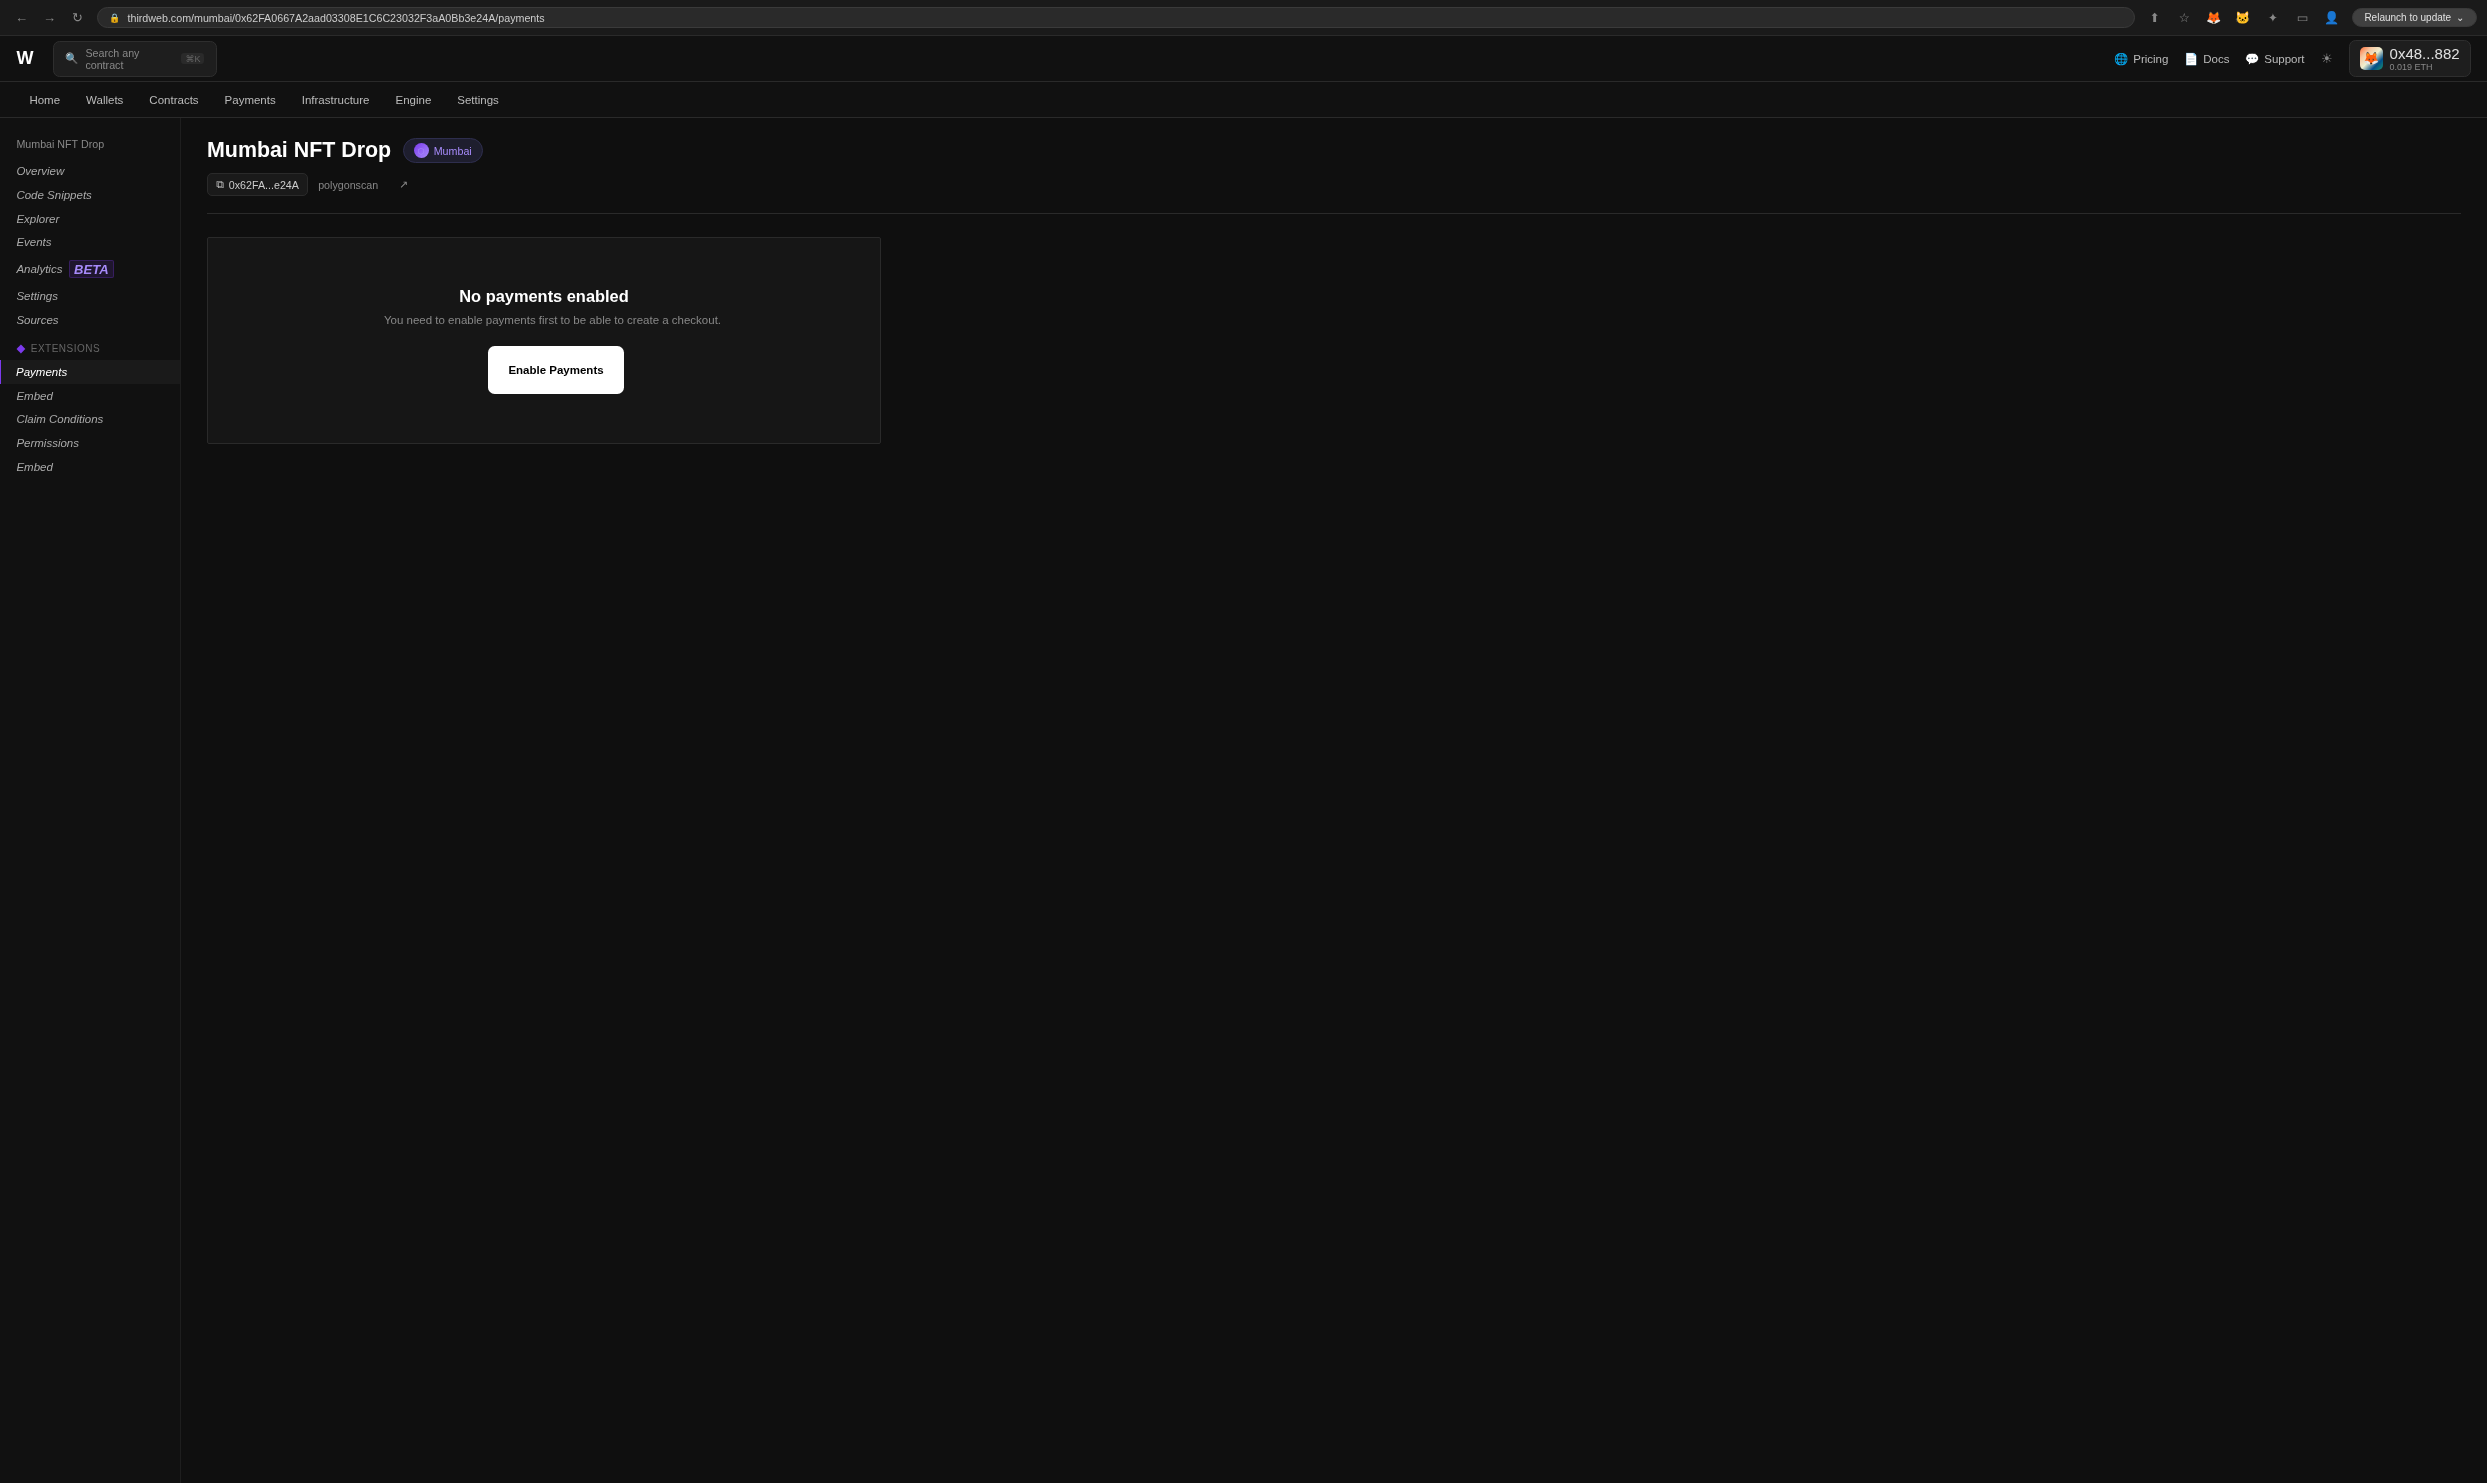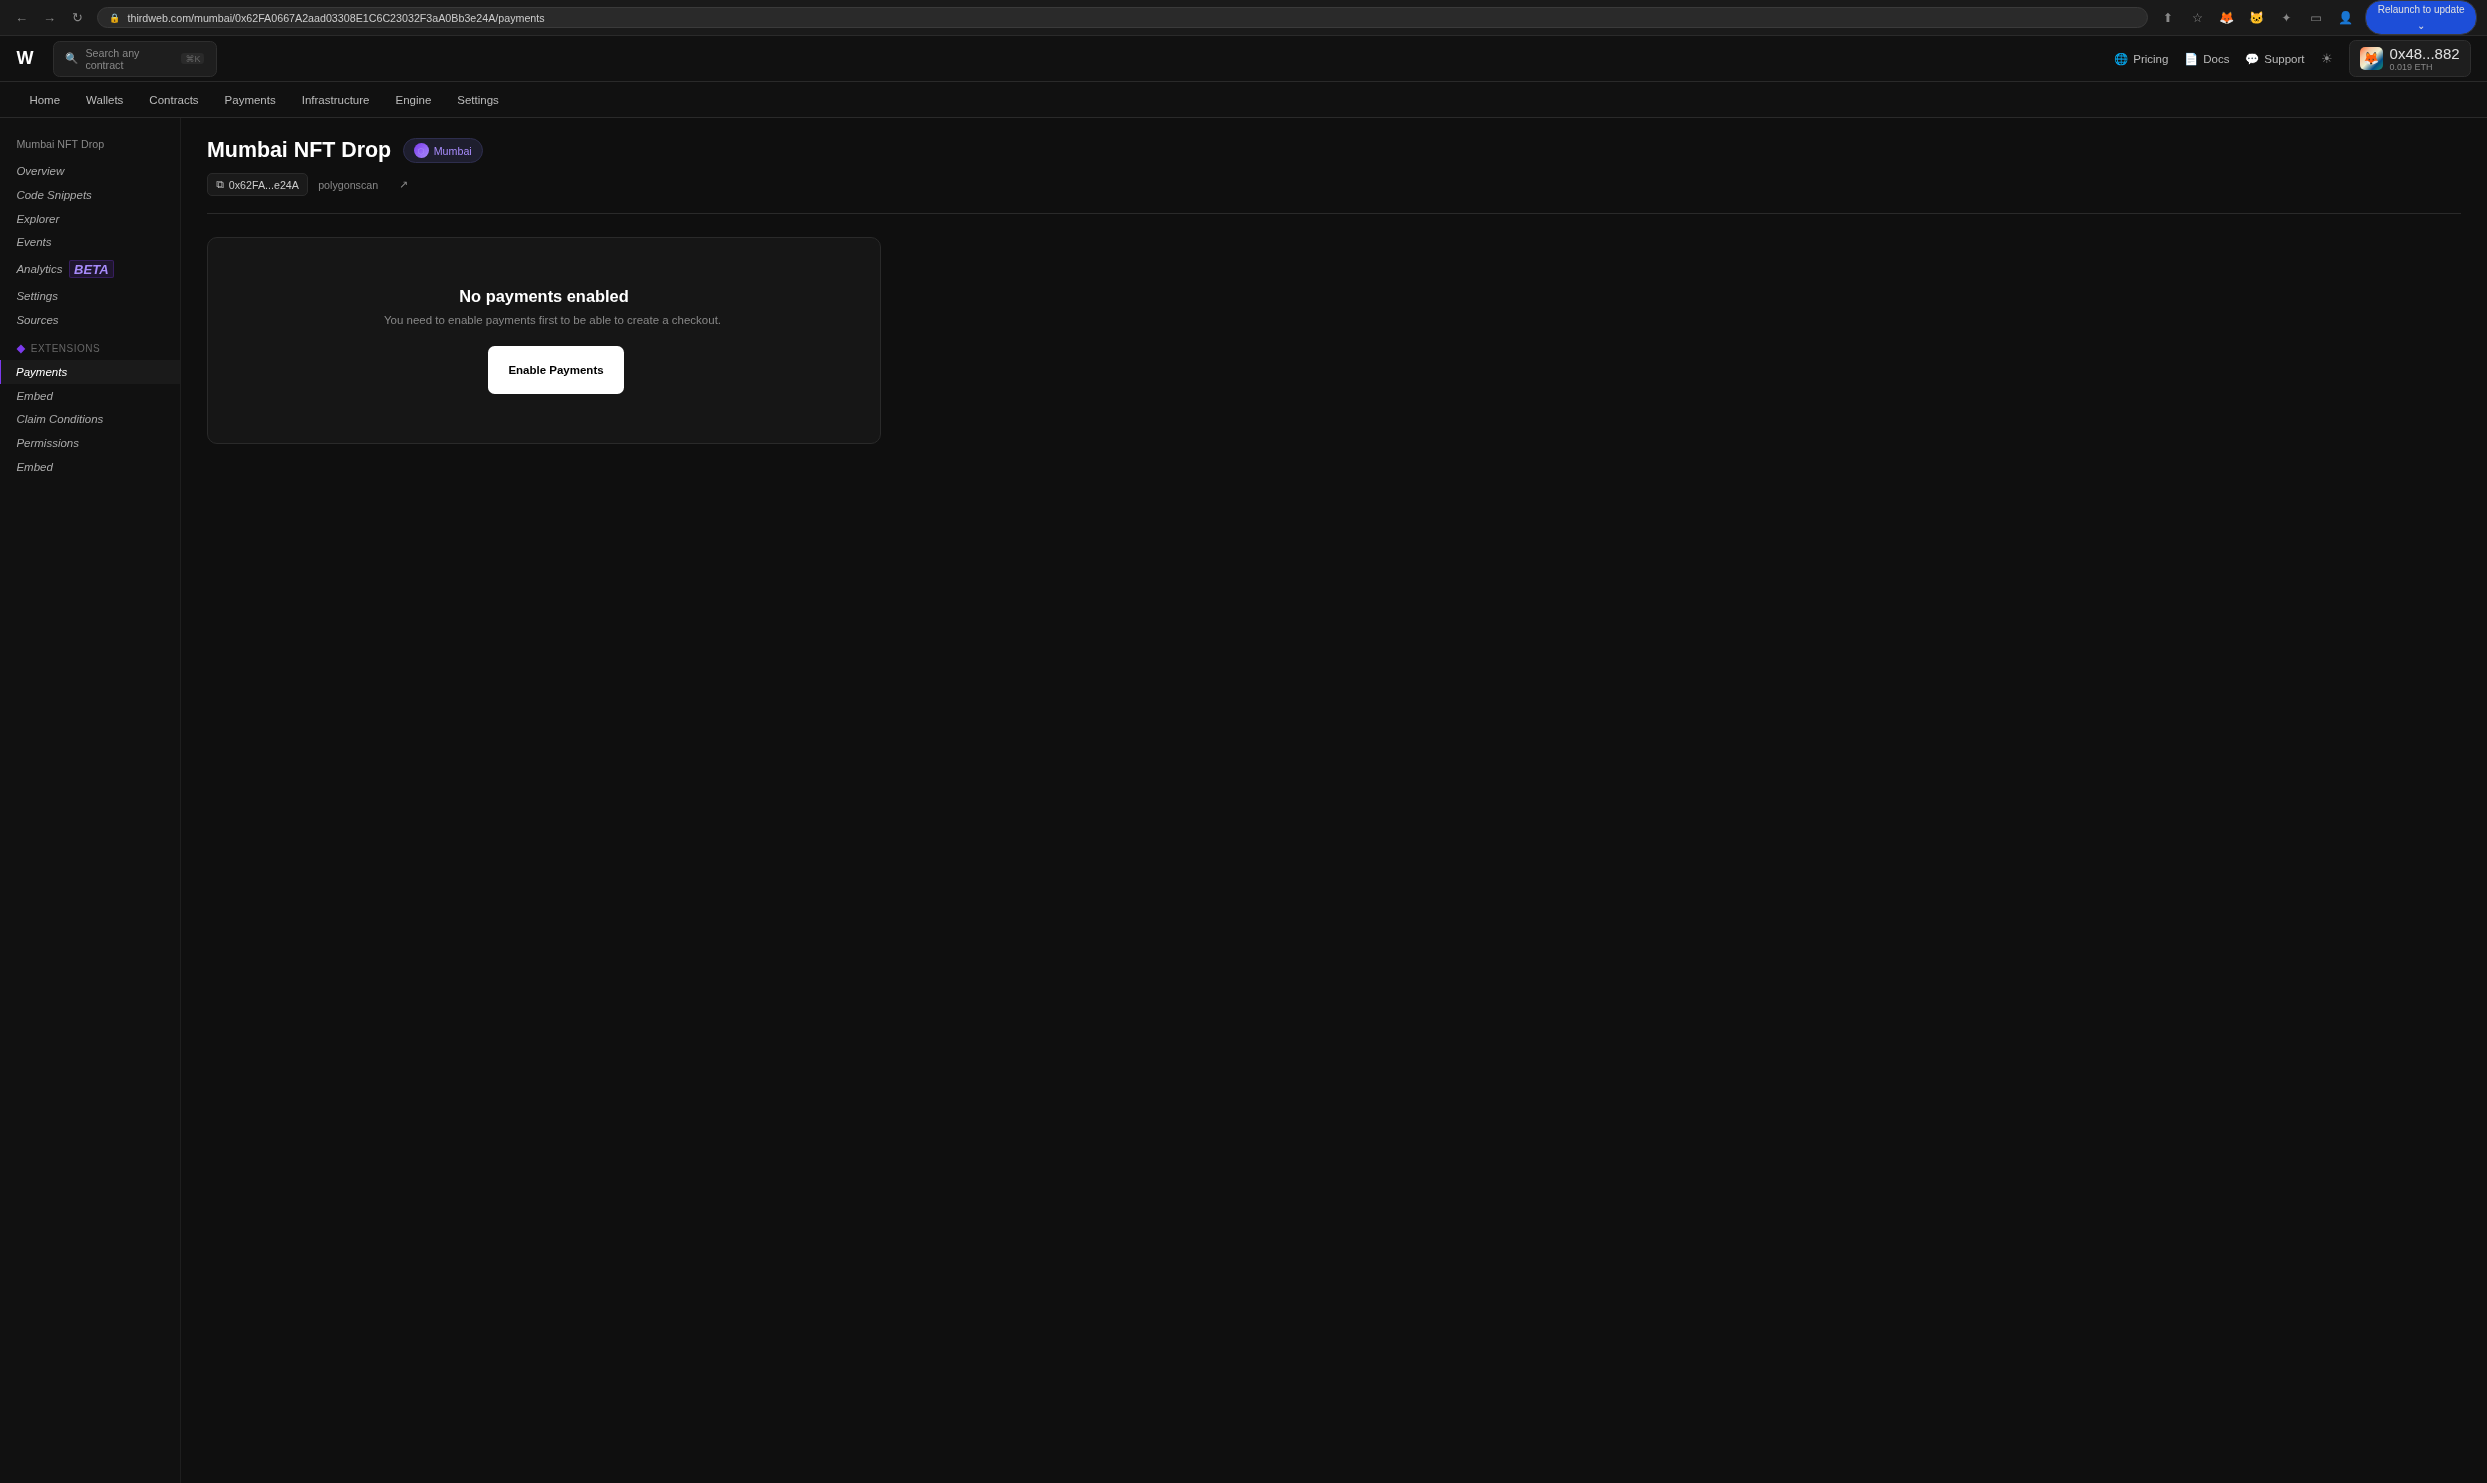--- a/index.html
+++ b/index.html
@@ -64,31 +64,30 @@
       border: none;
       color: #888;
       cursor: pointer;
       display: flex;
       align-items: center;
       justify-content: center;
       font-size: 12.3px;
       border-radius: 3.3px;
     }
     .relaunch-btn {
-      background: #1d4ed8;
+      background: #404040;
       border: 0.8px solid #3a3a3a;
       border-radius: 16.4px;
       color: #e0e0e0;
       padding: 3.3px 11.5px;
       font-size: 10px;
       cursor: pointer;
       white-space: nowrap;
       display: flex;
       gap: 5px;
-      flex-direction: column;
     }
 
     
     .app-header {
       background: #111;
       border-bottom: 0.8px solid #2a2a2a;
       padding: 0 16.4px;
       height: 46px;
       display: flex;
       align-items: center;
@@ -321,21 +320,21 @@
     .divider {
       border: none;
       border-top: 0.8px solid #2a2a2a;
       margin-bottom: 23px;
     }
 
     
     .payments-card {
       background: #161616;
       border: 0.8px solid #2a2a2a;
-      border-radius: 10px;
+      border-radius: 2px;
       padding: 49px 26px;
       display: flex;
       flex-direction: column;
       align-items: center;
       justify-content: center;
       text-align: center;
       max-width: 674px;
     }
     .payments-card-title {
       font-size: 16.4px;

